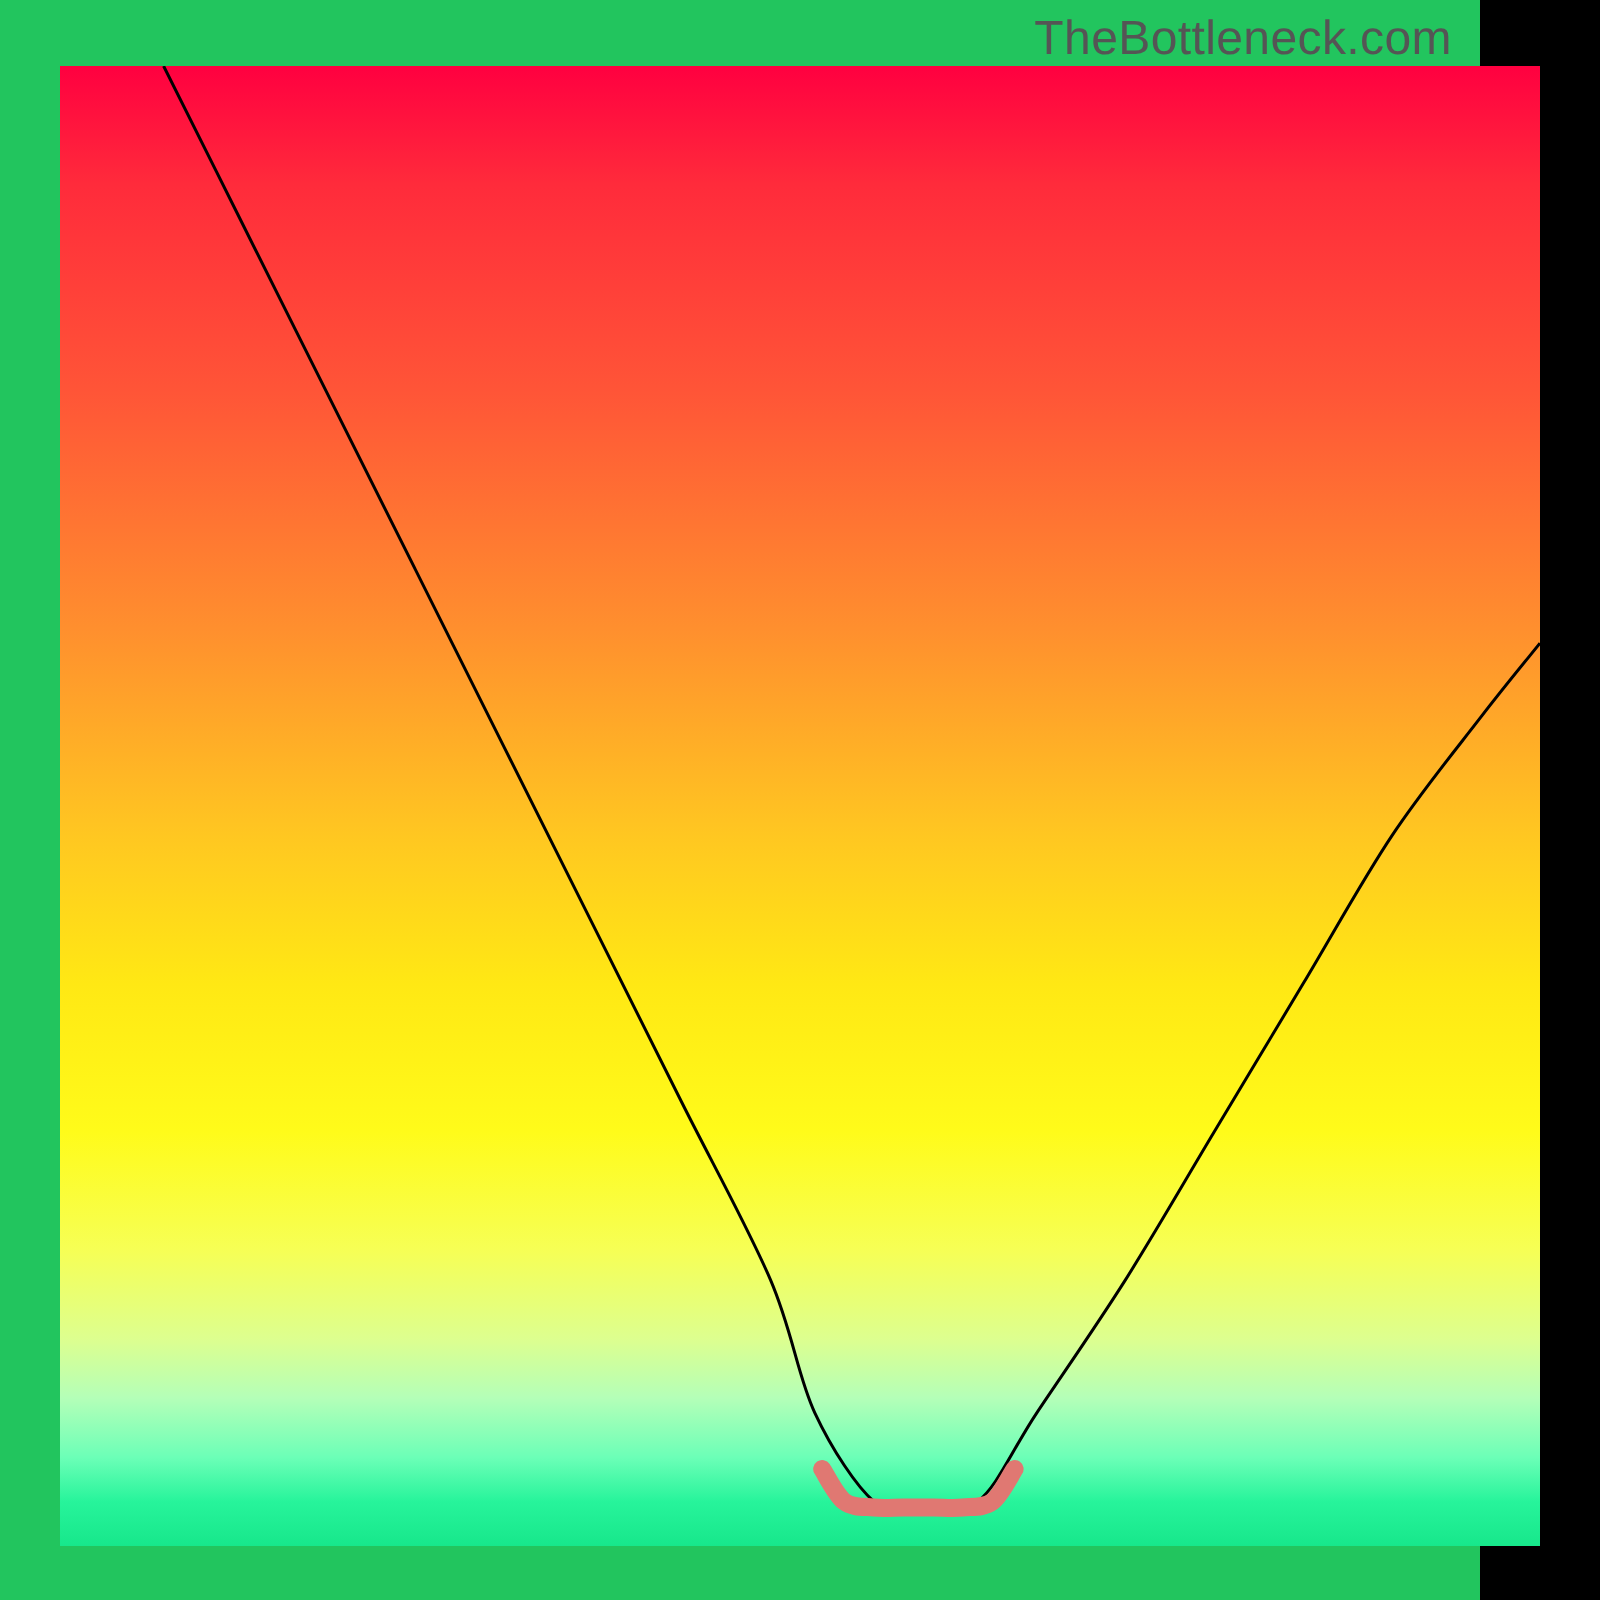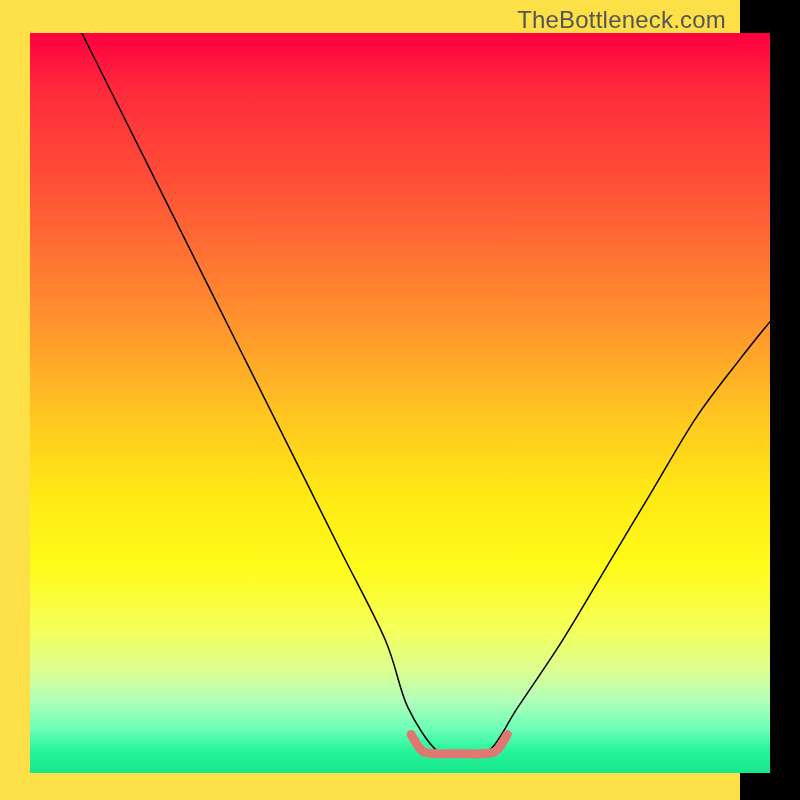--- a/index.html
+++ b/index.html
@@ -1,21 +1,21 @@
 <!DOCTYPE html>
 <html><head>
 <meta charset="utf-8">
 <style>
   * { margin: 0; padding: 0; box-sizing: border-box; }
   html, body { width: 800px; height: 800px; overflow: hidden; background: #000; }
   .frame {
     position: relative;
     width: 740px;
     height: 800px;
-    background: #fde047;
+    background: #22c55e;
   }
   .watermark {
     position: absolute;
     top: 6px;
     right: 14px;
     font-family: Arial, Helvetica, sans-serif;
     font-size: 24px;
     font-weight: 500;
     color: #555;
     letter-spacing: 0.2px;

